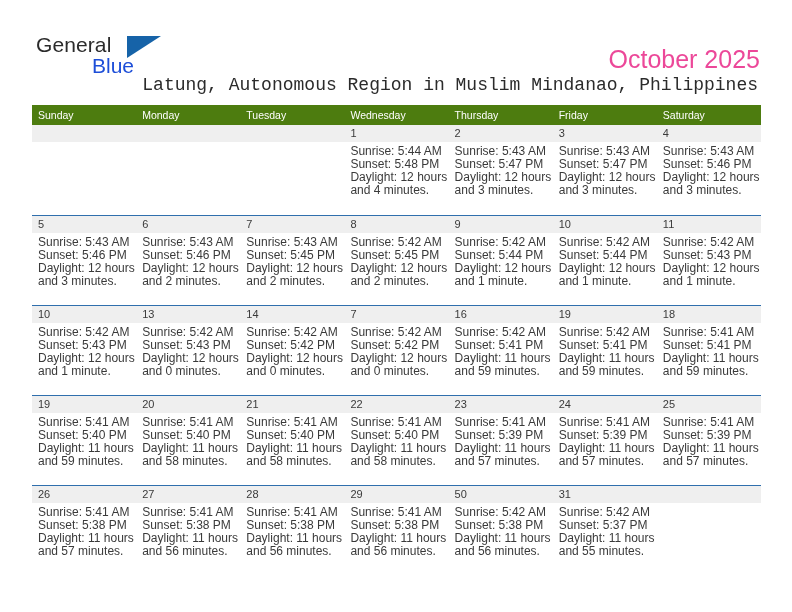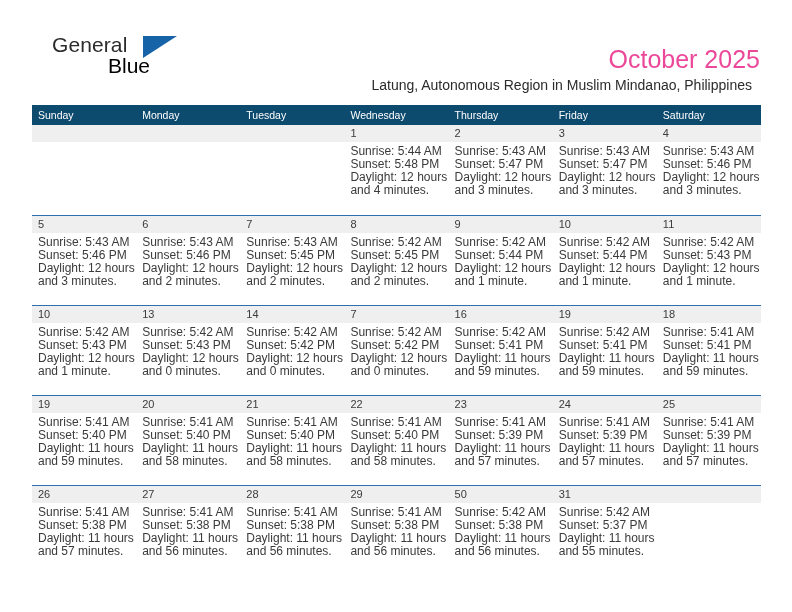--- a/index.html
+++ b/index.html
@@ -23,40 +23,40 @@
   
   .masthead {
     position: absolute;
     left: 32px;
     top: 28px;
     width: 728px;
     height: 72px;
   }
   .logo {
     position: absolute;
-    left: 16px;
+    left: 0;
     top: 4px;
     width: 230px;
     height: 56px;
   }
   .logo-general {
     position: absolute;
     left: 4px;
     top: 0px;
     font-size: 21px;
     color: #2b2b2b;
     letter-spacing: .1px;
     line-height: 25px;
   }
   .logo-blue {
     position: absolute;
     left: 60px;
     top: 21px;
     font-size: 21px;
-    color: #000000;
+    color: #1d4ed8;
     line-height: 25px;
   }
   .logo-tri {
     position: absolute;
     left: 95px;
     top: 4px;
     width: 0;
     height: 0;
     border-left: 34px solid #1663a8;
     border-bottom: 22px solid transparent;
@@ -65,41 +65,42 @@
     position: absolute;
     right: 0;
     top: 16px;
     font-size: 25px;
     color: #ec4899;
     line-height: 30px;
     white-space: nowrap;
   }
   .subtitle {
     position: absolute;
-    right: 8px;
+    right: 2px;
     top: 48px;
-    font-size: 14px;
+    font-size: 18px;
     color: #2b2b2b;
     line-height: 18px;
     white-space: nowrap;
+    font-family: Liberation Mono, monospace;
   }
 
   
   .calendar {
     position: absolute;
     left: 32px;
     top: 105px;
     width: 729px;
     border-collapse: collapse;
     table-layout: fixed;
   }
   .calendar col { width: 104.1px; }
 
   .dow-row th {
-    background: #0c4a6e;
+    background: #4d7c0f;
     color: #ffffff;
     font-size: 10.5px;
     font-weight: normal;
     text-align: left;
     padding: 4px 0 4px 6px;
     height: 19px;
     box-sizing: border-box;
     border: none;
   }
 

